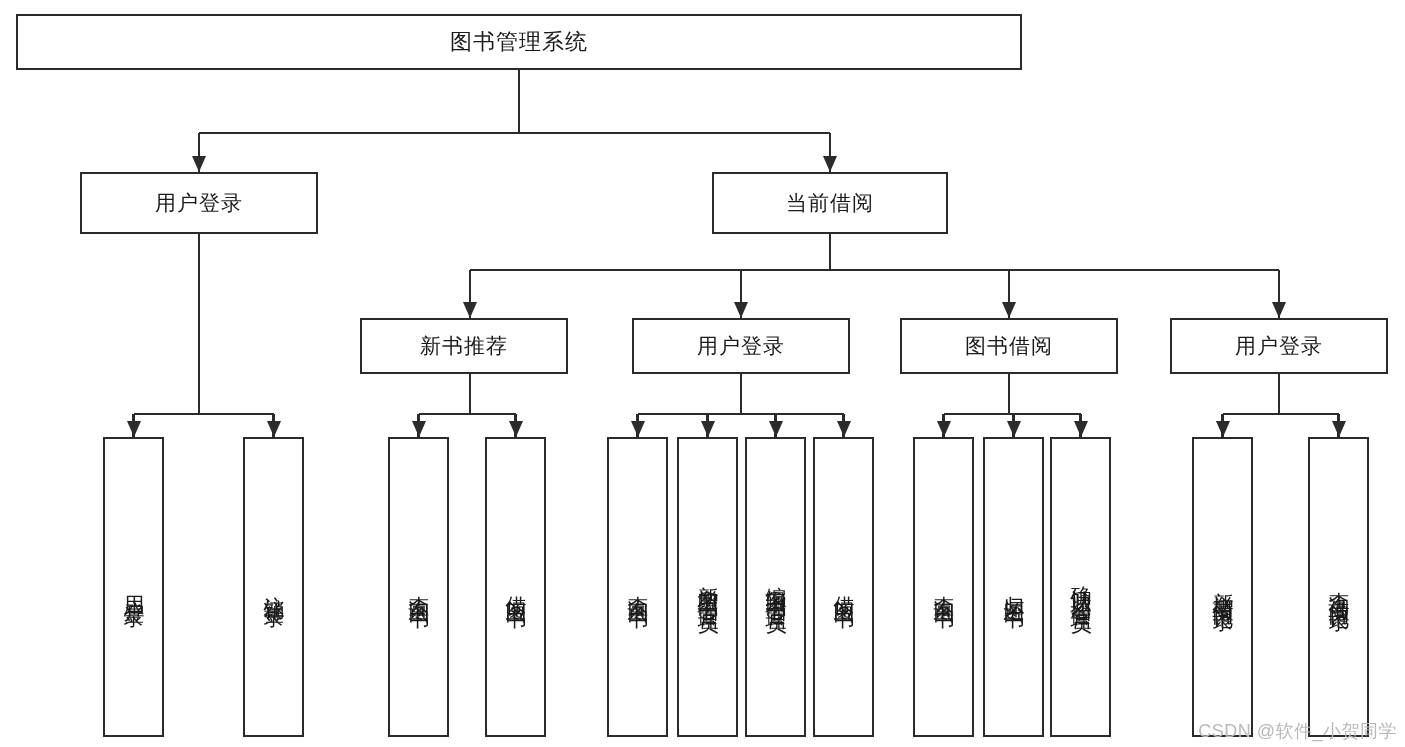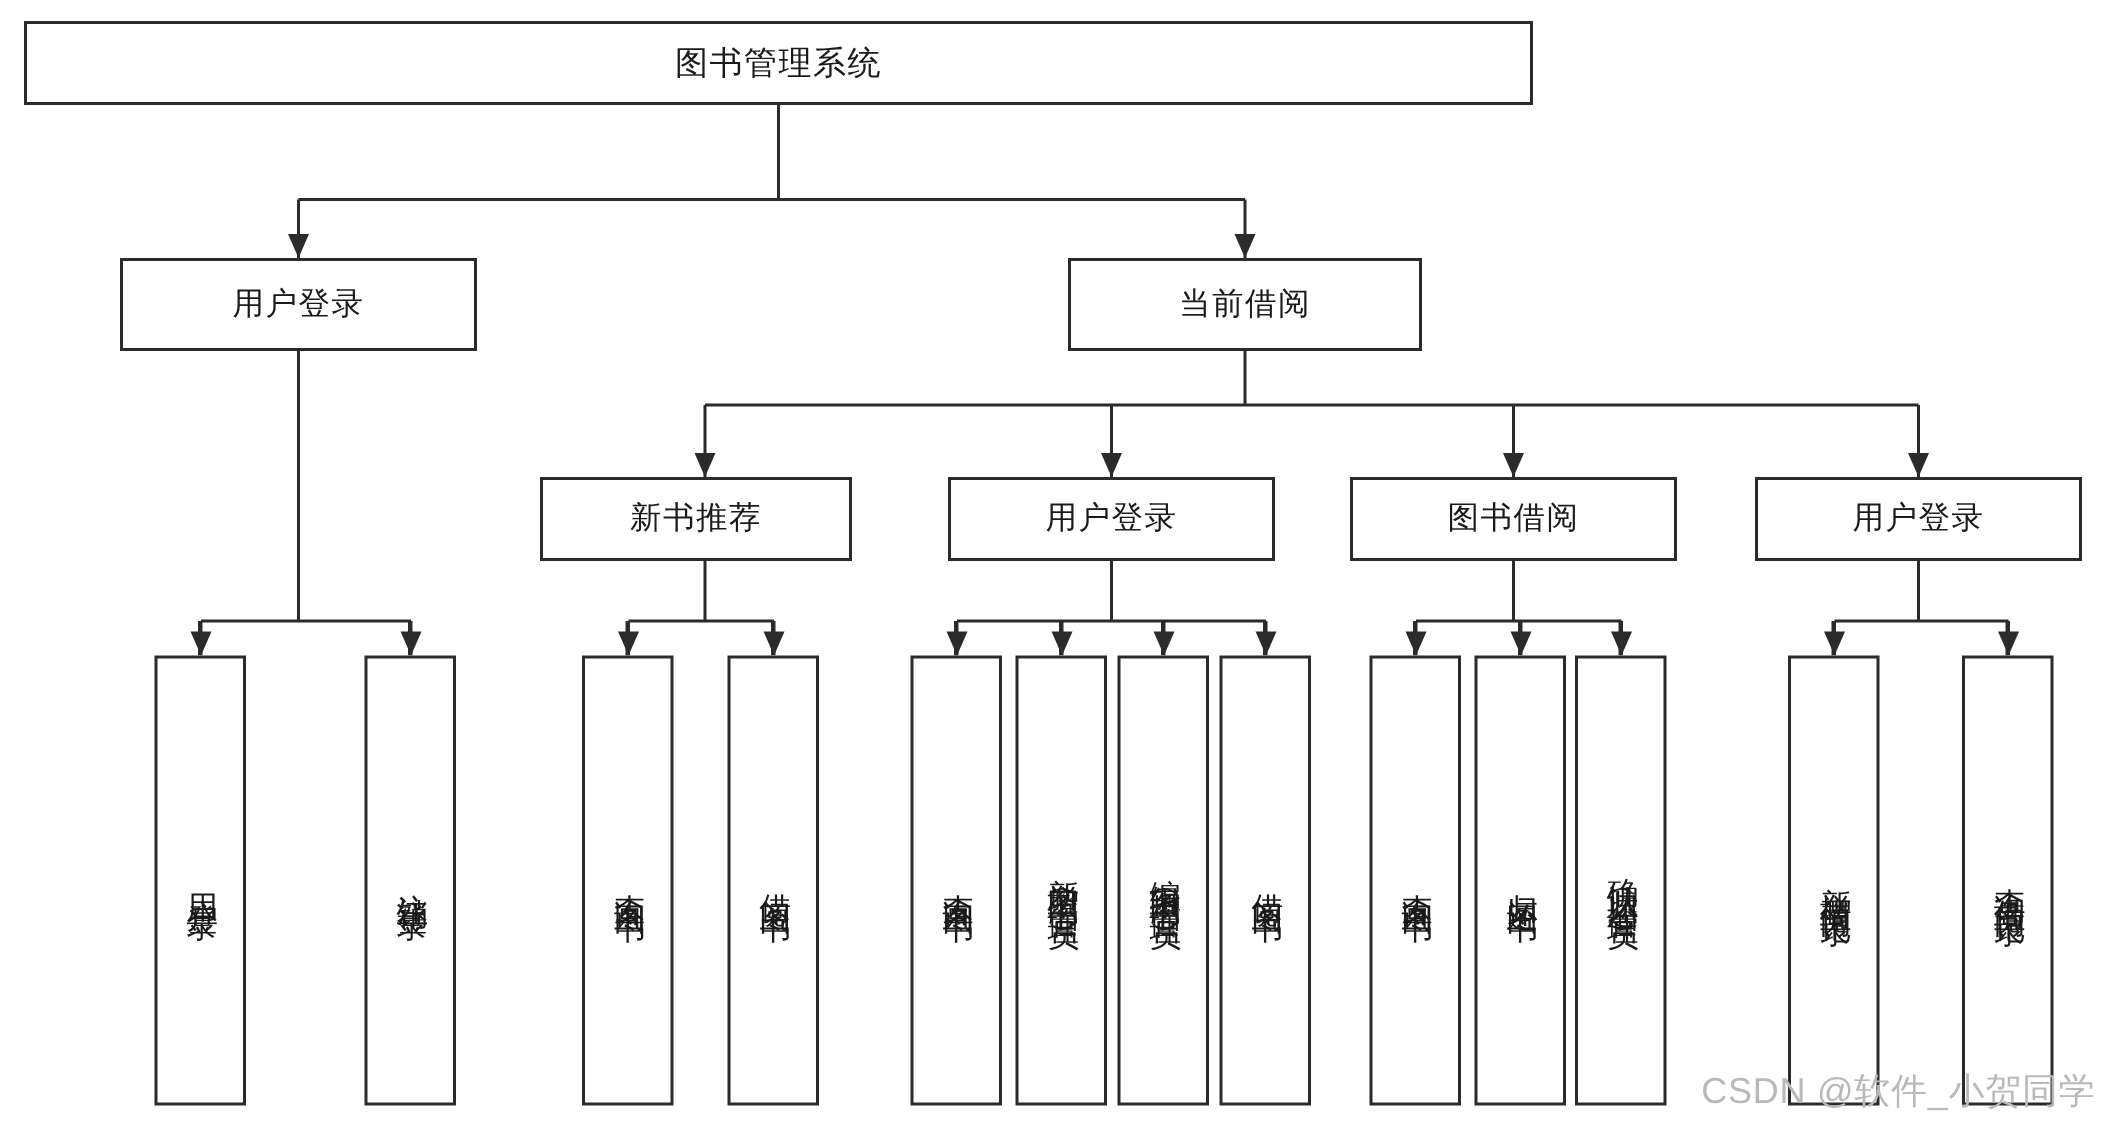--- a/index.html
+++ b/index.html
@@ -75,21 +75,21 @@
     border-right: 7px solid transparent;
     border-top: 16px solid #2b2b2b;
     z-index: 2;
   }
 
   
   #watermark {
     position: absolute;
     right: 8px;
     bottom: 4px;
-    font-size: 24px;
+    font-size: 18px;
     color: #b9b9b9;
     letter-spacing: 0.5px;
     white-space: nowrap;
     z-index: 5;
     font-family: "Liberation Sans", "DejaVu Sans", sans-serif;
   }
 </style>
 </head>
 <body>
 

